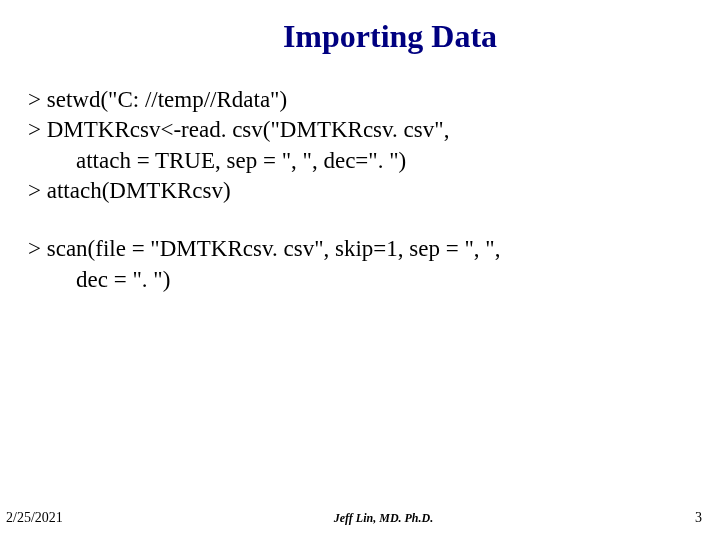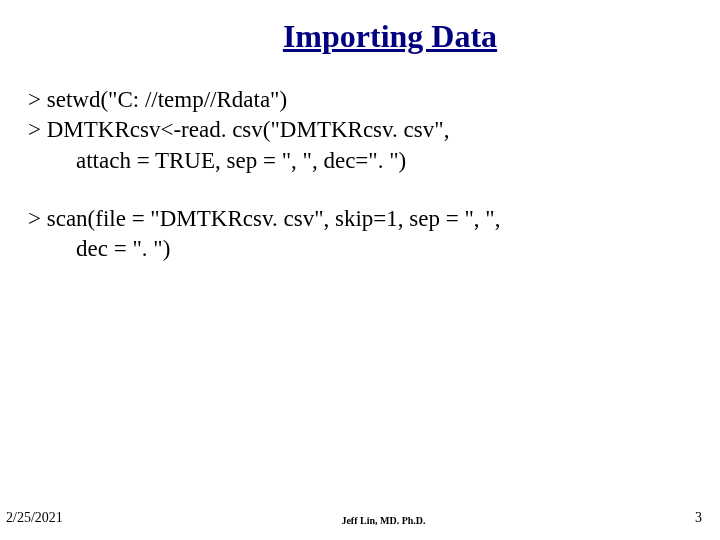--- a/index.html
+++ b/index.html
@@ -18,21 +18,20 @@
       padding: 0;
     }
     .title {
       text-align: center;
       font-size: 32px;
       font-weight: bold;
       color: #000080;
       padding-top: 18px;
       padding-bottom: 6px;
       padding-left: 60px;
-      text-decoration: underline;
     }
     .content {
       padding: 24px 28px 0 28px;
       color: #000000;
       font-size: 23px;
       line-height: 1.32;
     }
     .code-block {
       margin-bottom: 28px;
     }
@@ -54,21 +53,22 @@
       left: 6px;
       bottom: 0;
       font-size: 14px;
       color: #000000;
     }
     .footer-center {
       position: absolute;
       width: 100%;
       text-align: center;
       bottom: 0;
-      font-size: 10px;
+      font-size: 12px;
+      font-style: italic;
       font-weight: bold;
       color: #000000;
       padding-left: 47px;
     }
     .footer-page {
       position: absolute;
       right: 18px;
       bottom: 0;
       font-size: 14px;
       color: #000000;
@@ -78,20 +78,21 @@
 <body>
 
 <div class="slide">
   <div class="title">Importing Data</div>
 
   <div class="content">
     <div class="code-block">
       <div class="code-line">&gt; setwd("C: //temp//Rdata")</div>
       <div class="code-line">&gt; DMTKRcsv&lt;-read. csv("DMTKRcsv. csv",</div>
       <div class="code-line indent">attach = TRUE, sep = ", ", dec=". ")</div>
+      <div class="code-line">&gt; attach(DMTKRcsv)</div>
     </div>
     <div class="code-block">
       <div class="code-line">&gt; scan(file = "DMTKRcsv. csv", skip=1, sep = ", ",</div>
       <div class="code-line indent">dec = ". ")</div>
     </div>
   </div>
 
   <div class="footer">
     <div class="footer-date">2/25/2021</div>
     <div class="footer-center">Jeff Lin, MD. Ph.D.</div>

